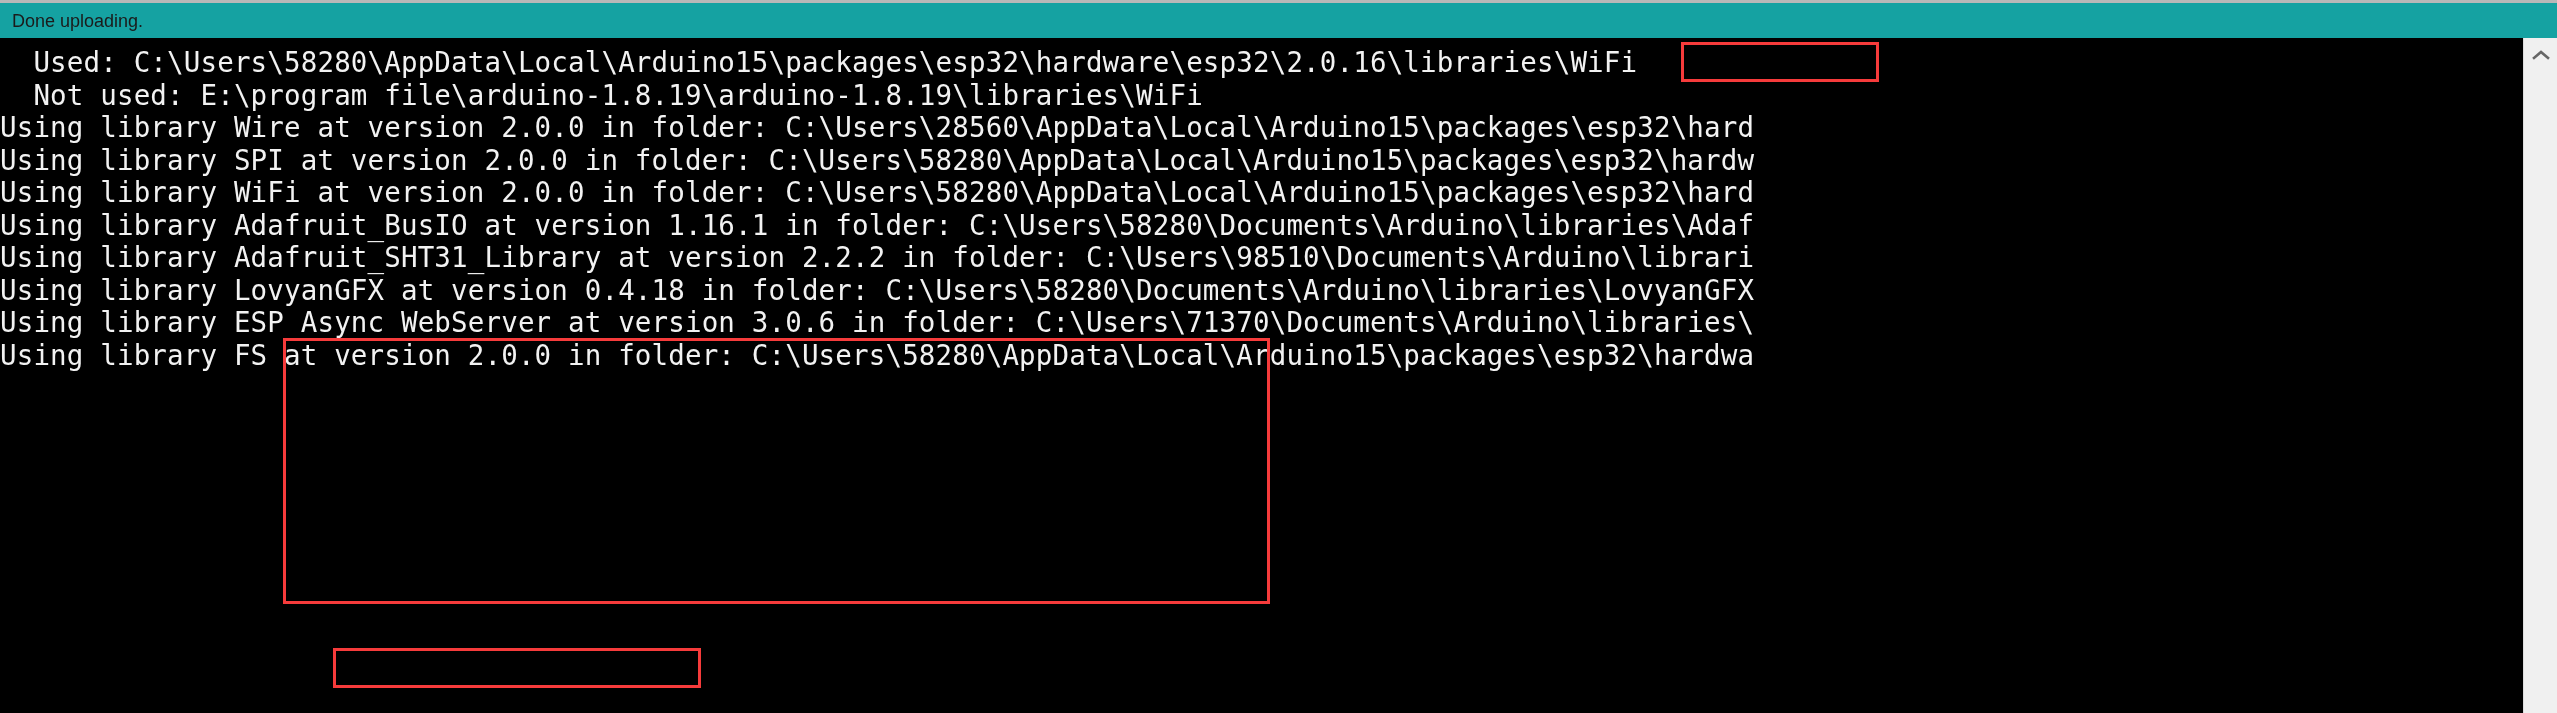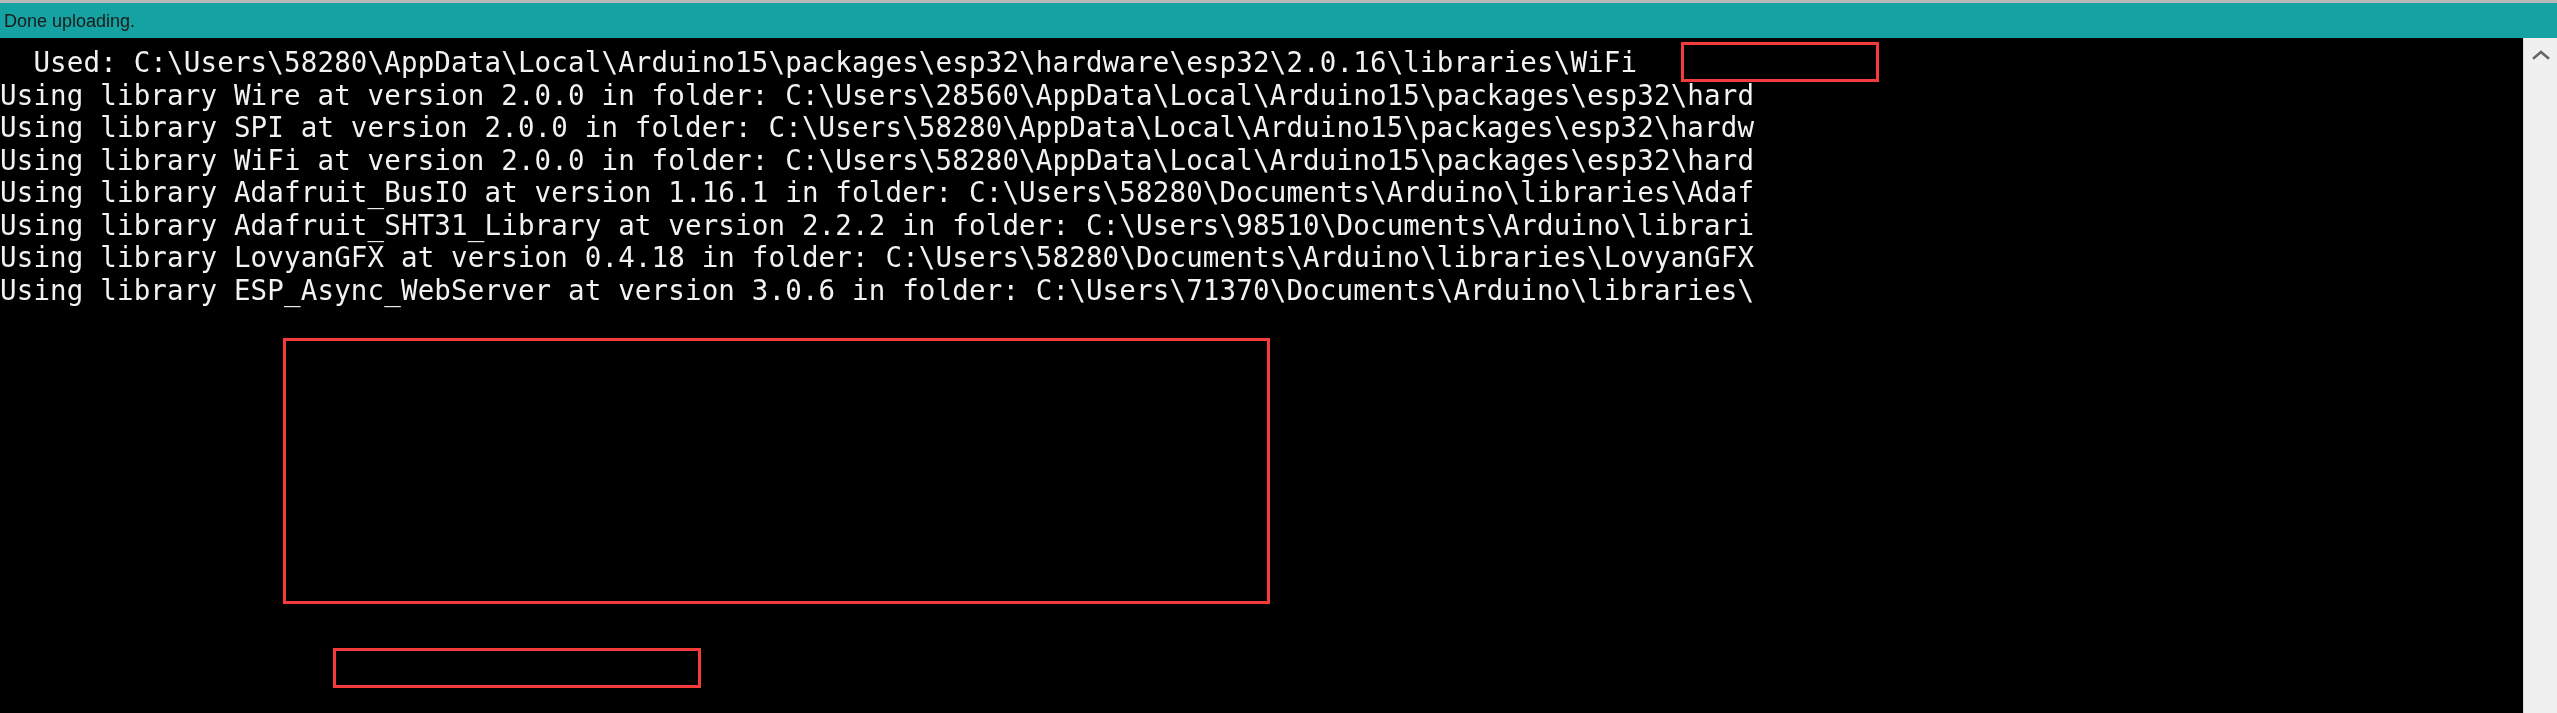--- a/index.html
+++ b/index.html
@@ -38,21 +38,21 @@
     width: 2557px;
     height: 35px;
     background: #15a2a2;
     display: flex;
     align-items: center;
   }
   .status-text {
     font-family: "Liberation Sans", sans-serif;
     font-size: 18px;
     color: #1b1b1b;
-    padding-left: 4px;
+    padding-left: 12px;
     line-height: 1;
     white-space: nowrap;
   }
 
   
   .console {
     position: absolute;
     top: 38px; left: 0;
     width: 2059px;
     height: 675px;
@@ -108,27 +108,29 @@
 
   <div class="top-hairline"></div>
 
   <div class="status-bar">
     <span class="status-text">Done uploading.</span>
   </div>
 
   <div class="console">
     <div class="console-inner" id="console-lines">
         <div class="cline">  Used: C:\Users\58280\AppData\Local\Arduino15\packages\esp32\hardware\esp32\2.0.16\libraries\WiFi</div>
+        <div class="cline">  Not used: E:\program file\arduino-1.8.19\arduino-1.8.19\libraries\WiFi</div>
         <div class="cline">Using library Wire at version 2.0.0 in folder: C:\Users\28560\AppData\Local\Arduino15\packages\esp32\hard</div>
         <div class="cline">Using library SPI at version 2.0.0 in folder: C:\Users\58280\AppData\Local\Arduino15\packages\esp32\hardw</div>
         <div class="cline">Using library WiFi at version 2.0.0 in folder: C:\Users\58280\AppData\Local\Arduino15\packages\esp32\hard</div>
         <div class="cline">Using library Adafruit_BusIO at version 1.16.1 in folder: C:\Users\58280\Documents\Arduino\libraries\Adaf</div>
         <div class="cline">Using library Adafruit_SHT31_Library at version 2.2.2 in folder: C:\Users\98510\Documents\Arduino\librari</div>
         <div class="cline">Using library LovyanGFX at version 0.4.18 in folder: C:\Users\58280\Documents\Arduino\libraries\LovyanGFX</div>
         <div class="cline">Using library ESP_Async_WebServer at version 3.0.6 in folder: C:\Users\71370\Documents\Arduino\libraries\</div>
+        <div class="cline">Using library FS at version 2.0.0 in folder: C:\Users\58280\AppData\Local\Arduino15\packages\esp32\hardwa</div>
       </div>
   </div>
 
   <div class="redbox" id="redbox-esp32-version"></div>
   <div class="redbox" id="redbox-libraries-group"></div>
   <div class="redbox" id="redbox-asynctcp"></div>
 
   <div class="scrollbar">
     <div class="scroll-up-btn">
       <svg width="18" height="12" viewBox="0 0 18 12">

